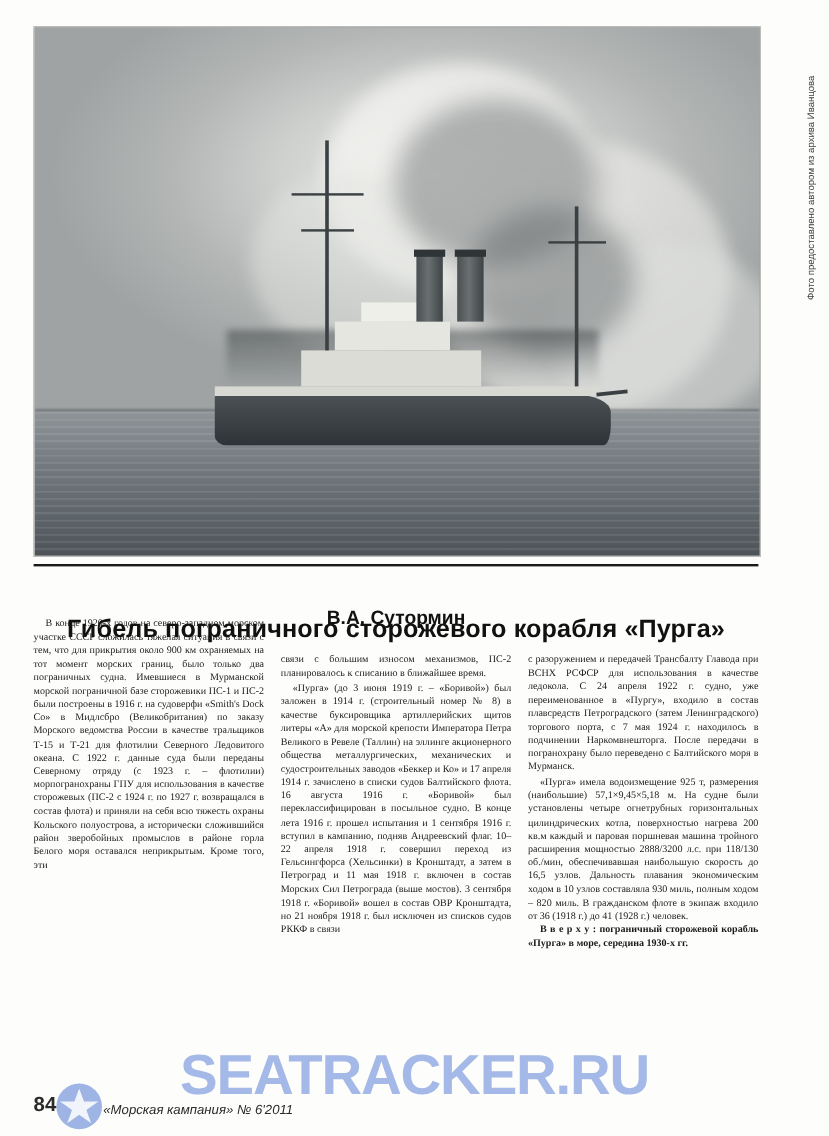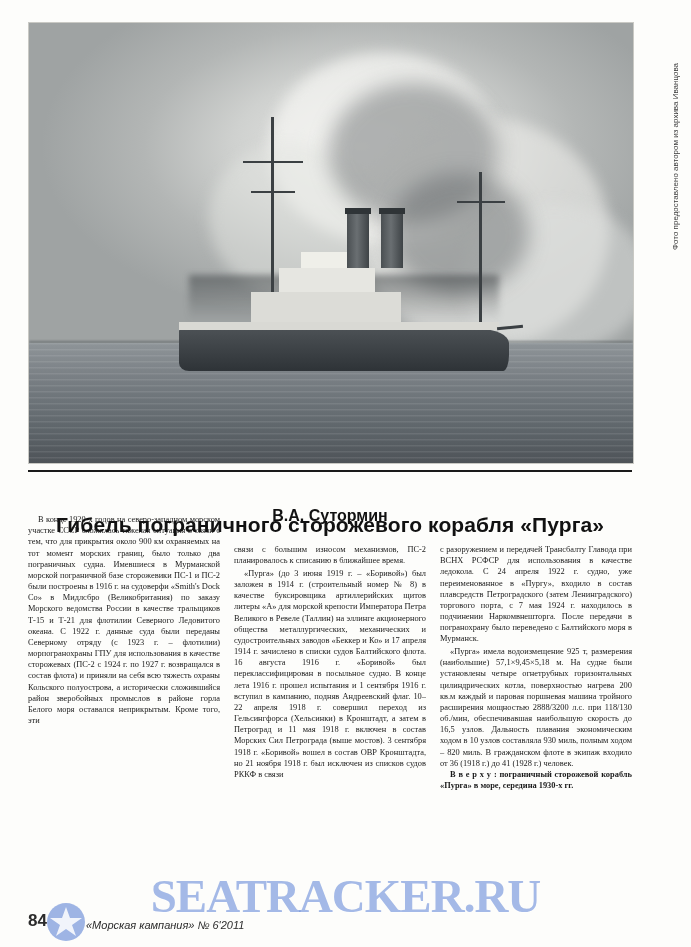--- a/index.html
+++ b/index.html
@@ -247,21 +247,21 @@
     left: 0;
     bottom: 24px;
     width: 691px;
     text-align: center;
     font-size: 47px;
     font-weight: bold;
     letter-spacing: -1px;
     color: rgba(40,90,200,0.42);
     text-shadow: 0 1px 0 rgba(255,255,255,0.55);
     pointer-events: none;
-    font-family: Liberation Serif, serif;
+    font-family: Liberation Sans, sans-serif;
   }
 </style>
 </head>
 <body>
 
 <div class="page">
 
   <div class="photo-wrap">
     <div class="sky"></div>
     <div class="smoke s1"></div>

